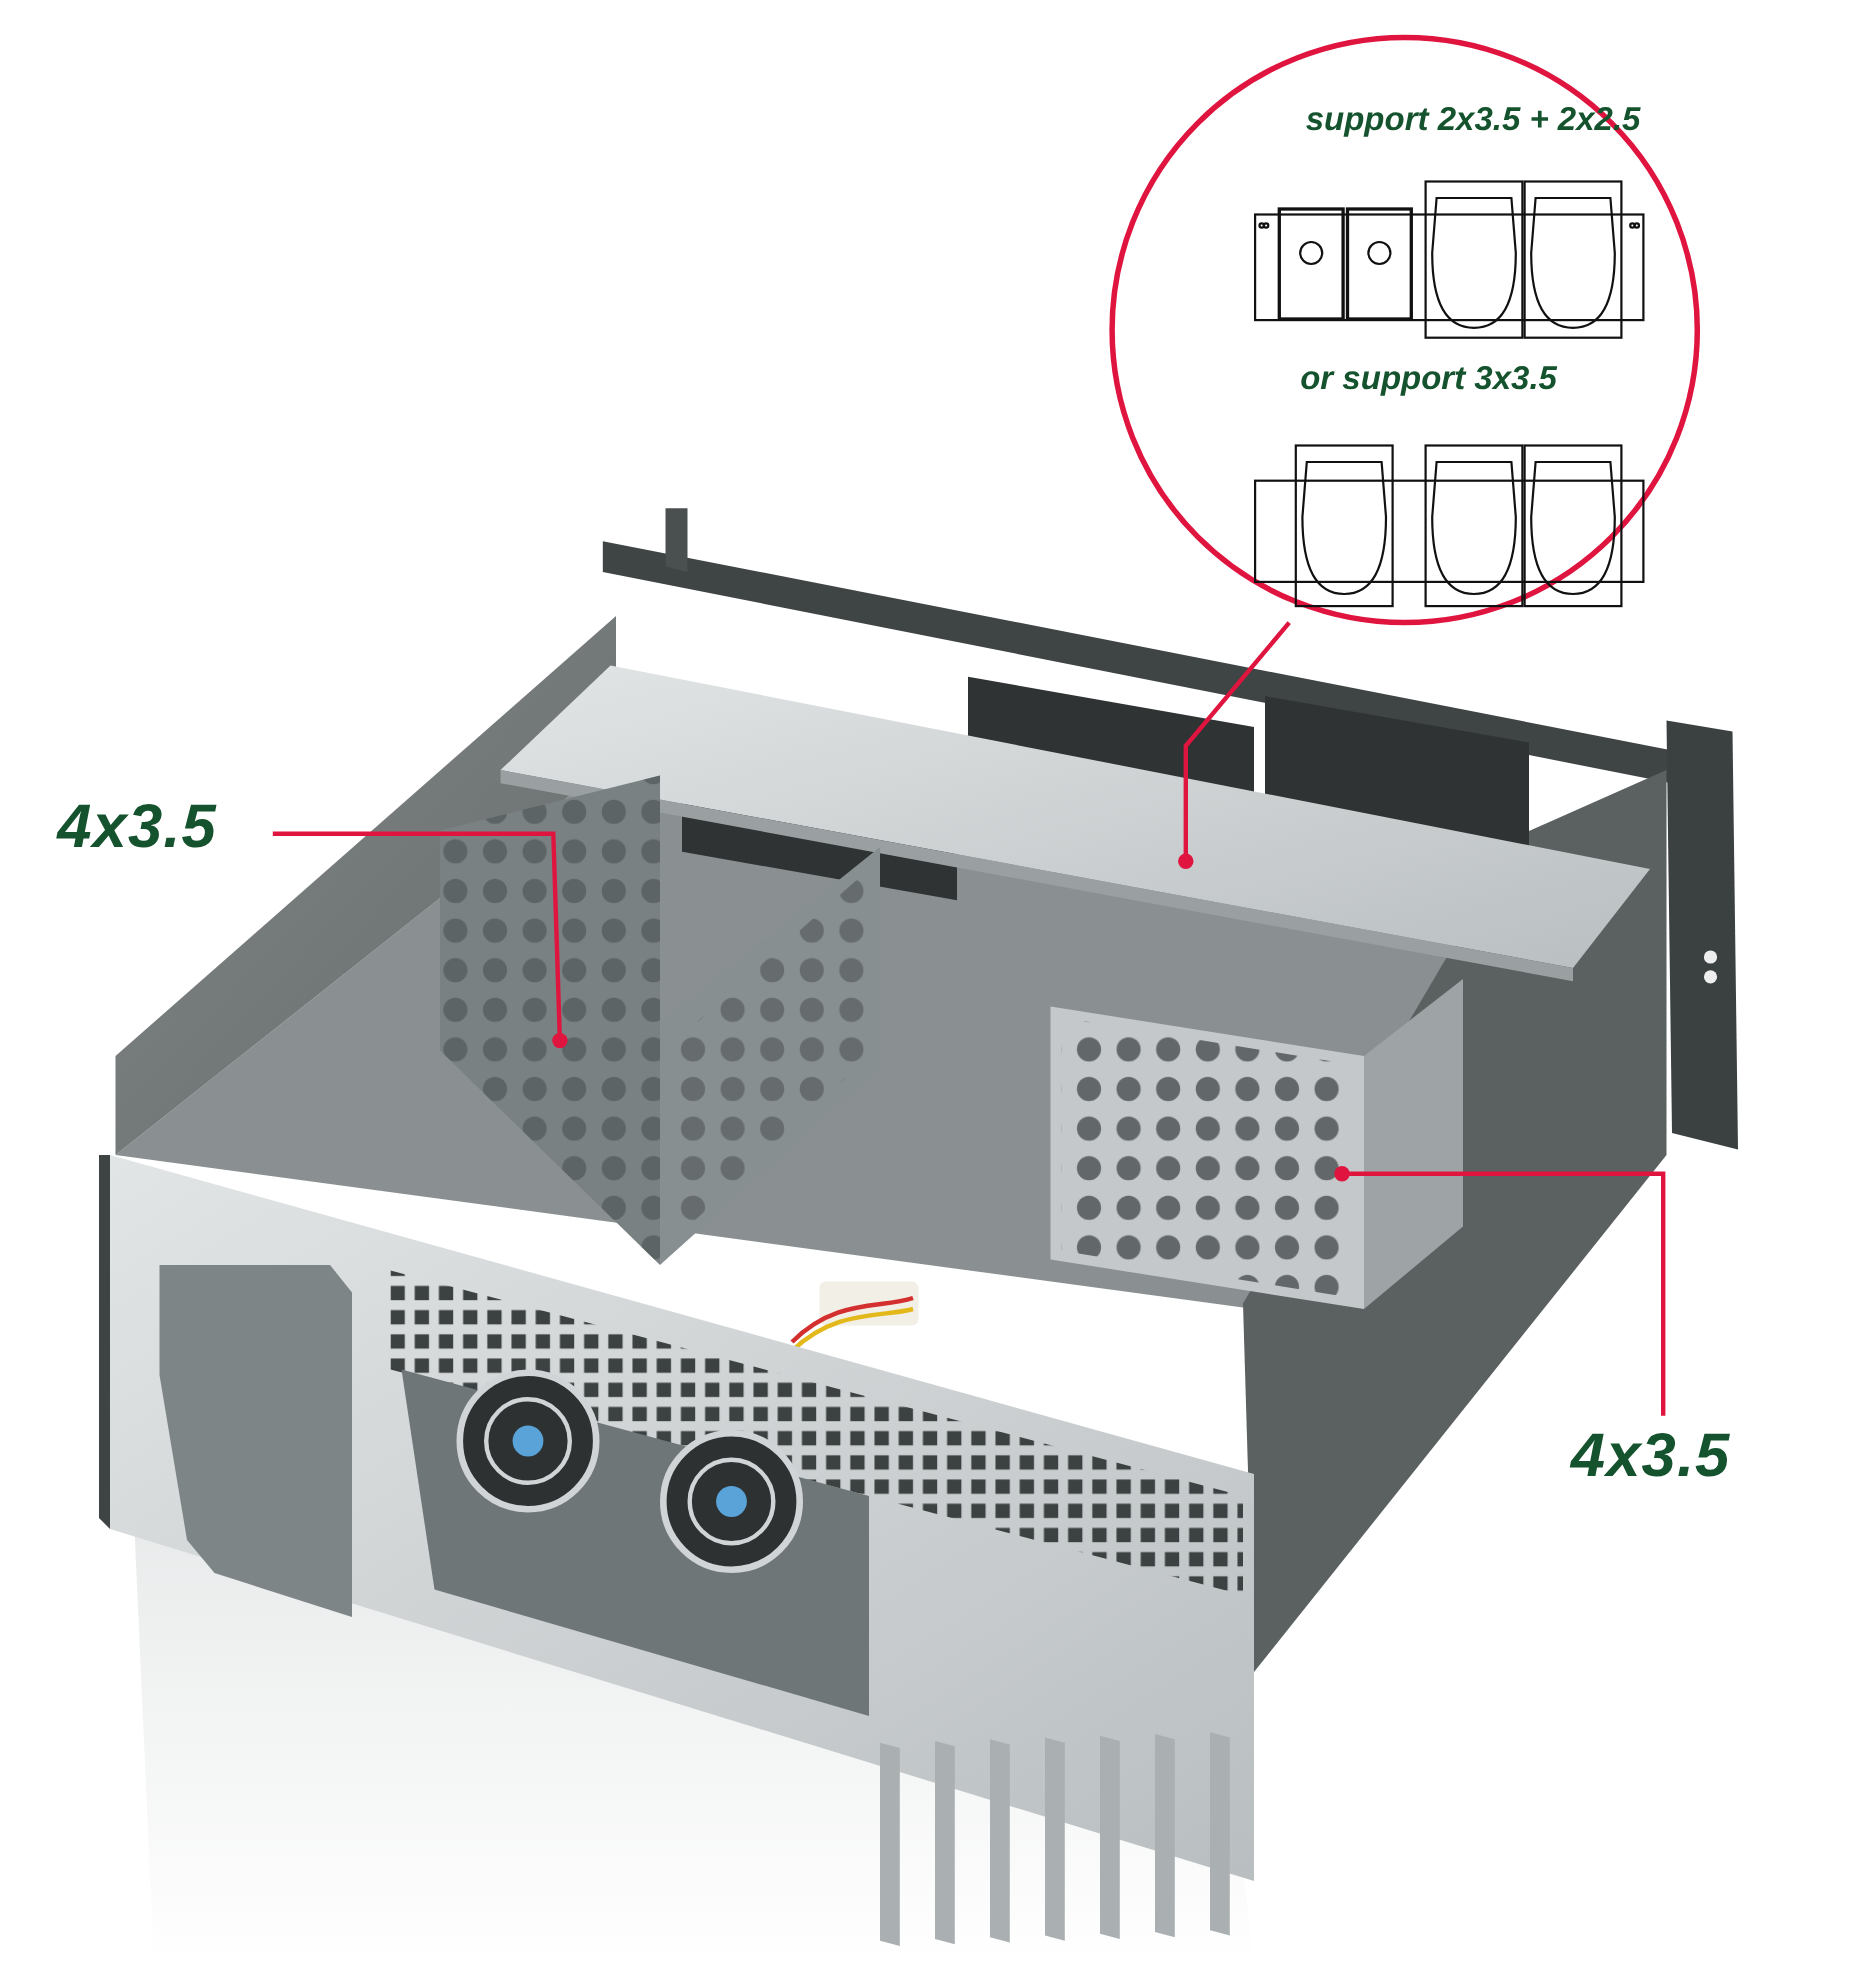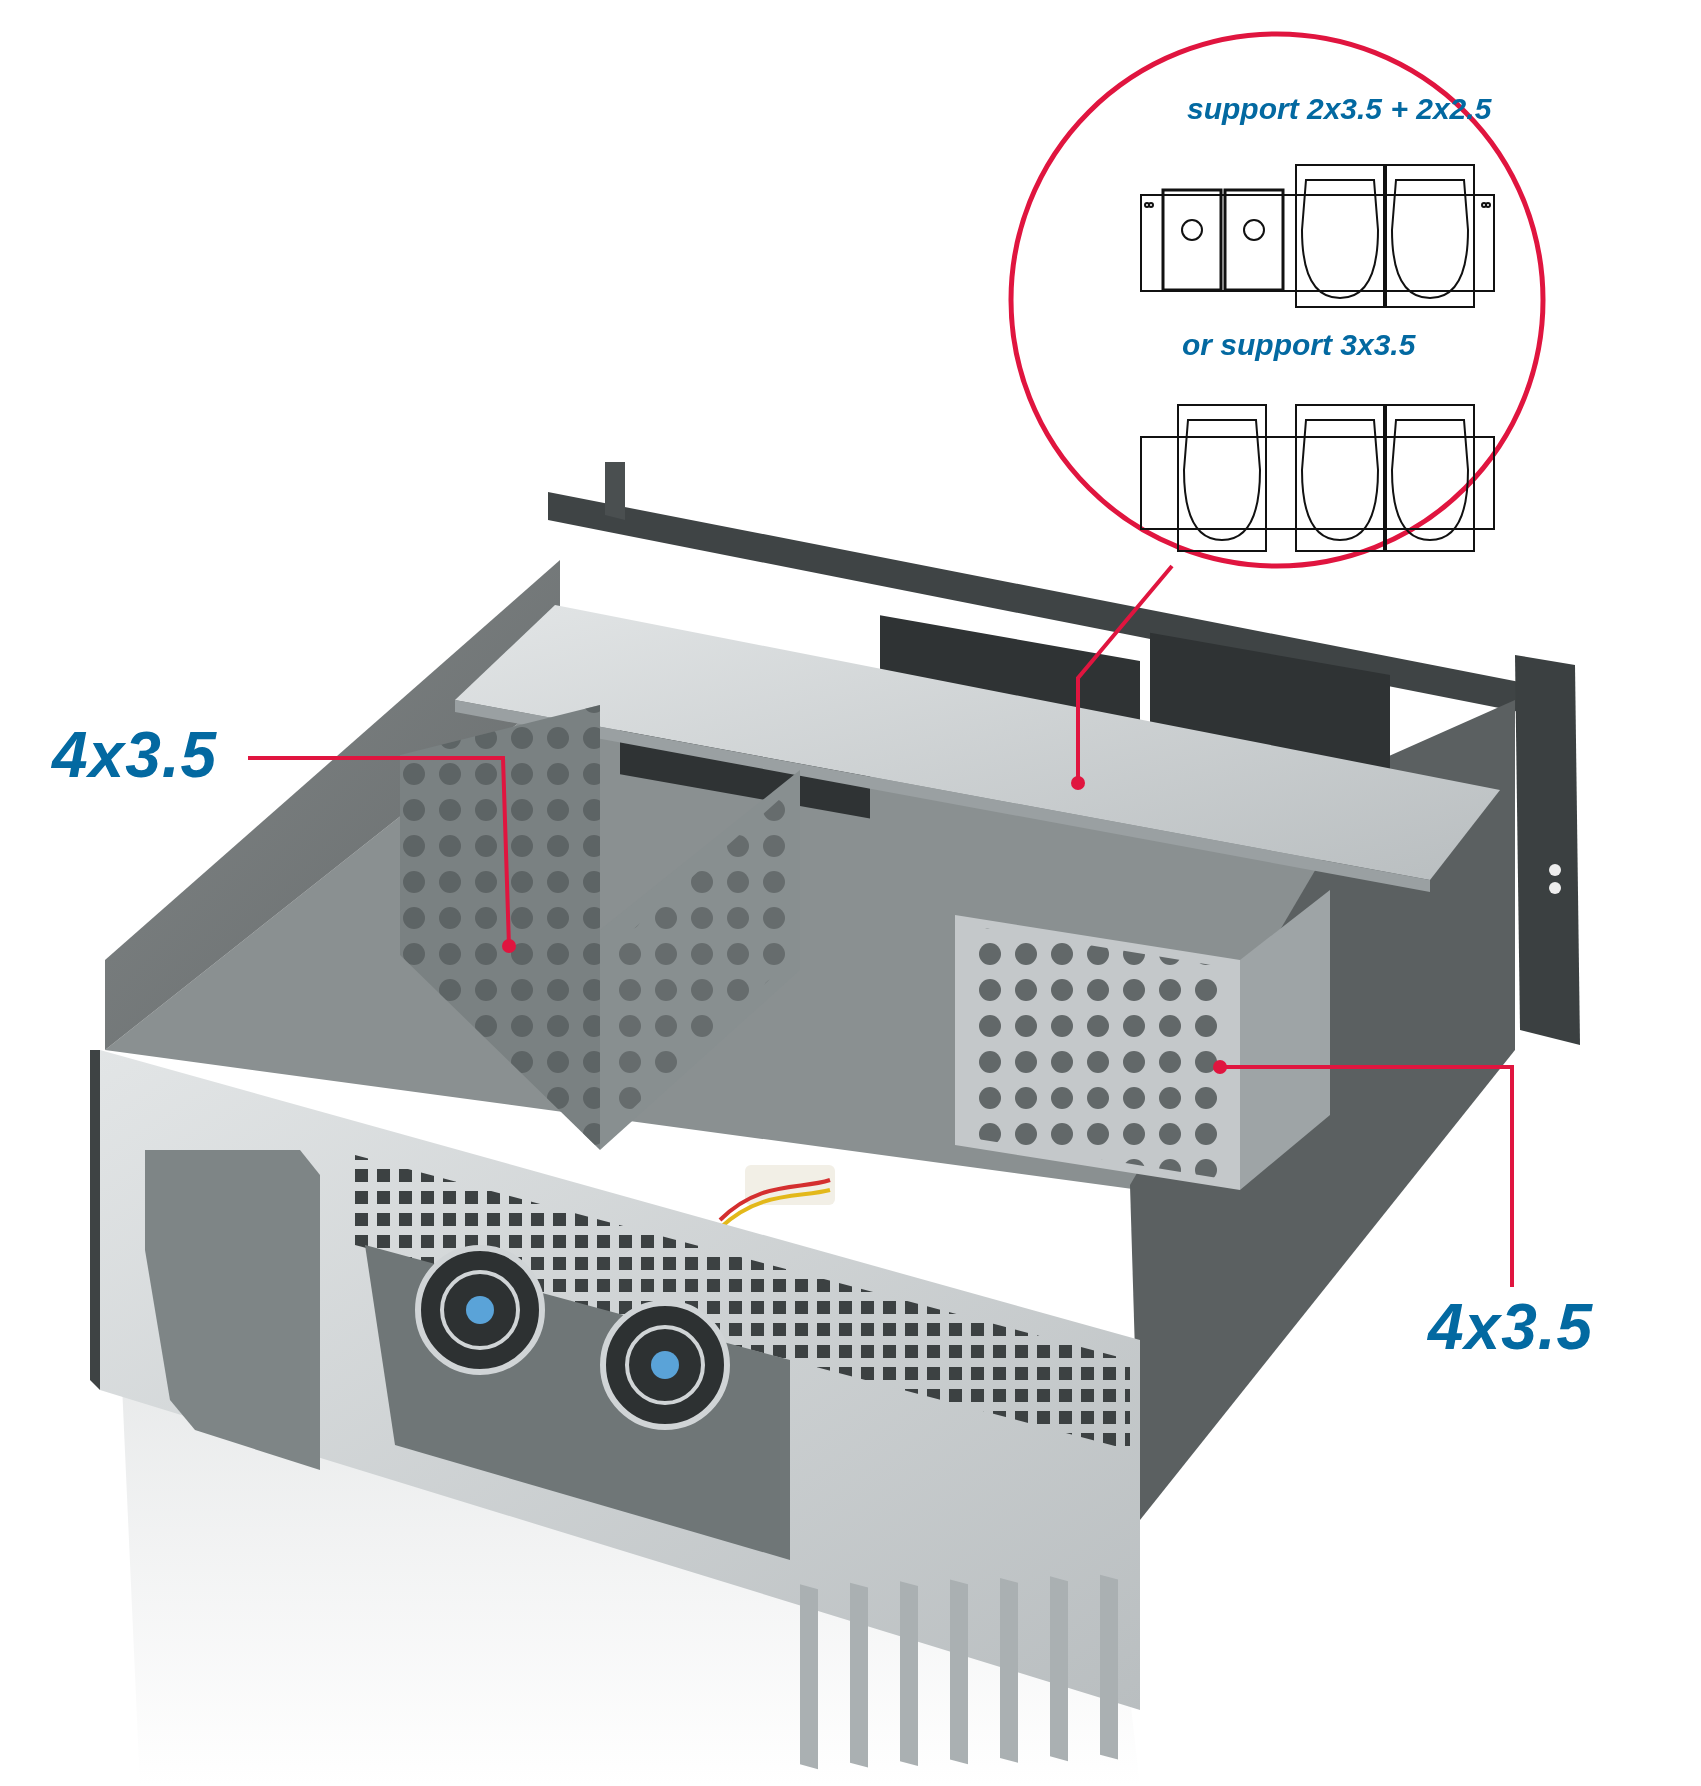--- a/index.html
+++ b/index.html
@@ -1,19 +1,19 @@
 <!DOCTYPE html>
 <html><head>
 <meta charset="utf-8">
 <style>
   html,body{margin:0;padding:0;background:#ffffff;}
   body{width:1701px;height:1786px;position:relative;overflow:hidden;font-family:"Liberation Sans",sans-serif;}
   .stage{position:absolute;left:0;top:0;width:1701px;height:1786px;}
-  .label{position:absolute;font-family:"Liberation Sans",sans-serif;font-weight:bold;font-style:italic;color:#0369a1;white-space:nowrap;text-align:right;}
-  .big{font-size:64px;letter-spacing:1px;}
+  .label{position:absolute;font-family:"Liberation Sans",sans-serif;font-weight:bold;font-style:italic;color:#14532d;white-space:nowrap;text-align:right;}
+  .big{font-size:56px;letter-spacing:1px;}
   .small{font-size:30px;}
   svg{position:absolute;left:0;top:0;}
 </style>
 </head>
 <body>
 
 <div class="stage">
 
 <svg width="1701" height="1786" viewBox="0 0 1701 1786">
   <defs>

